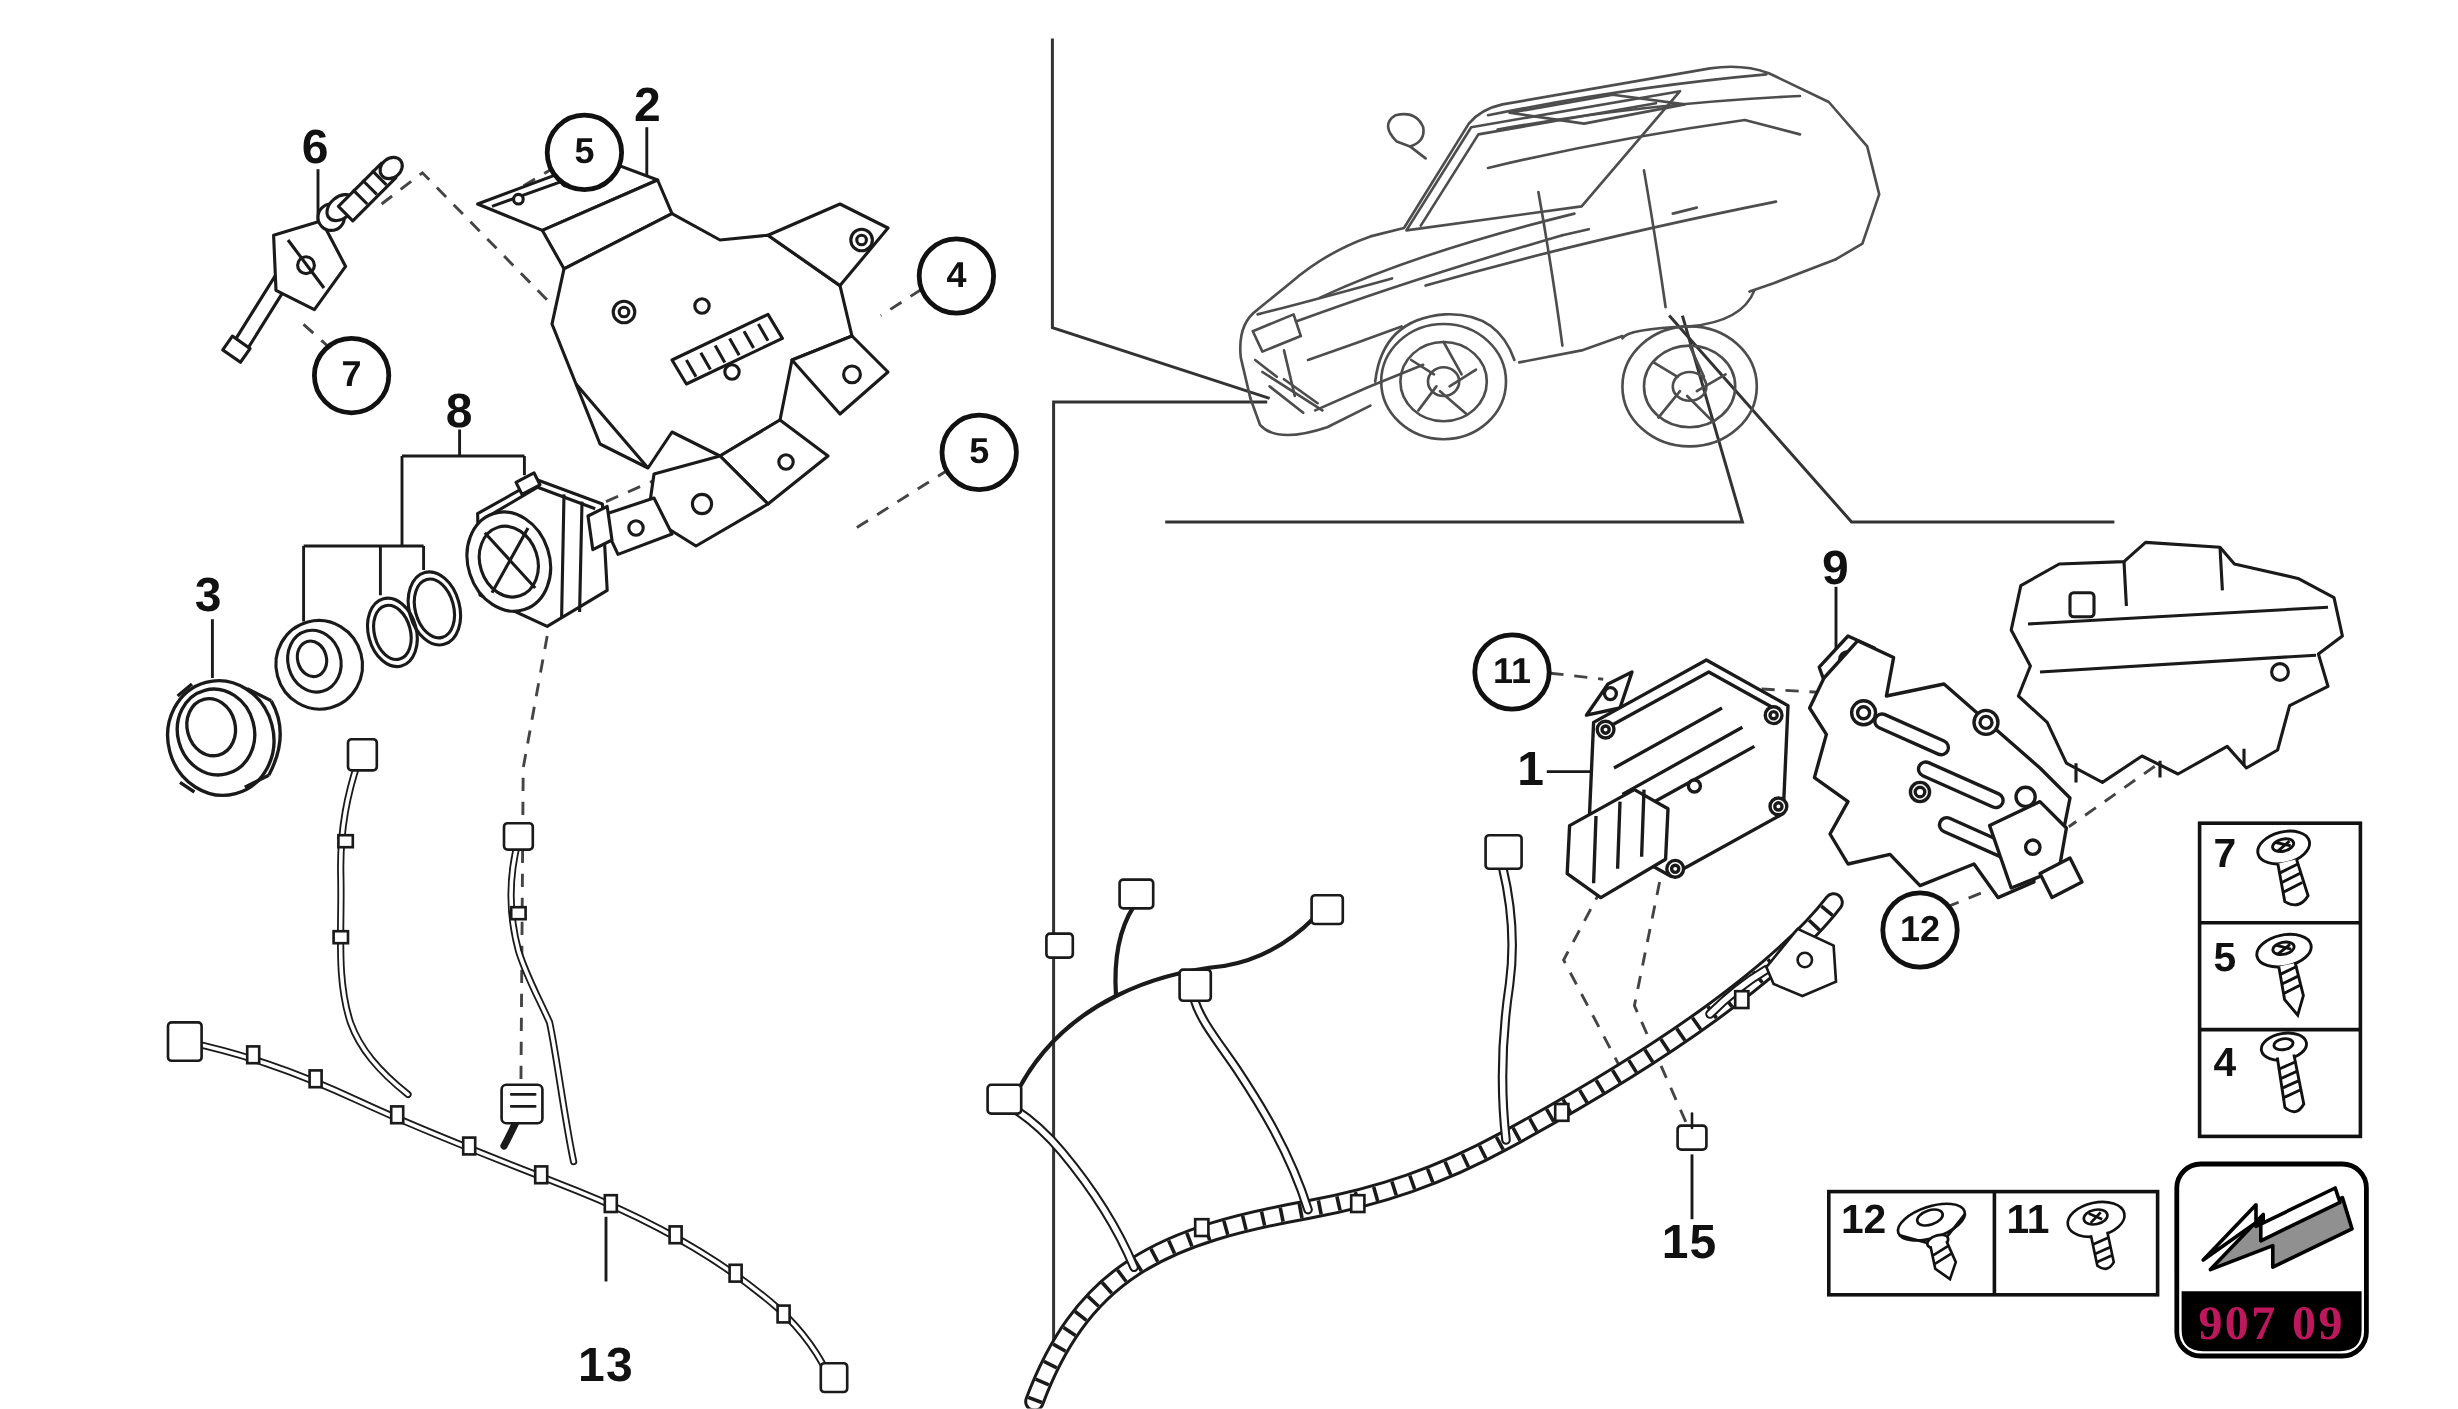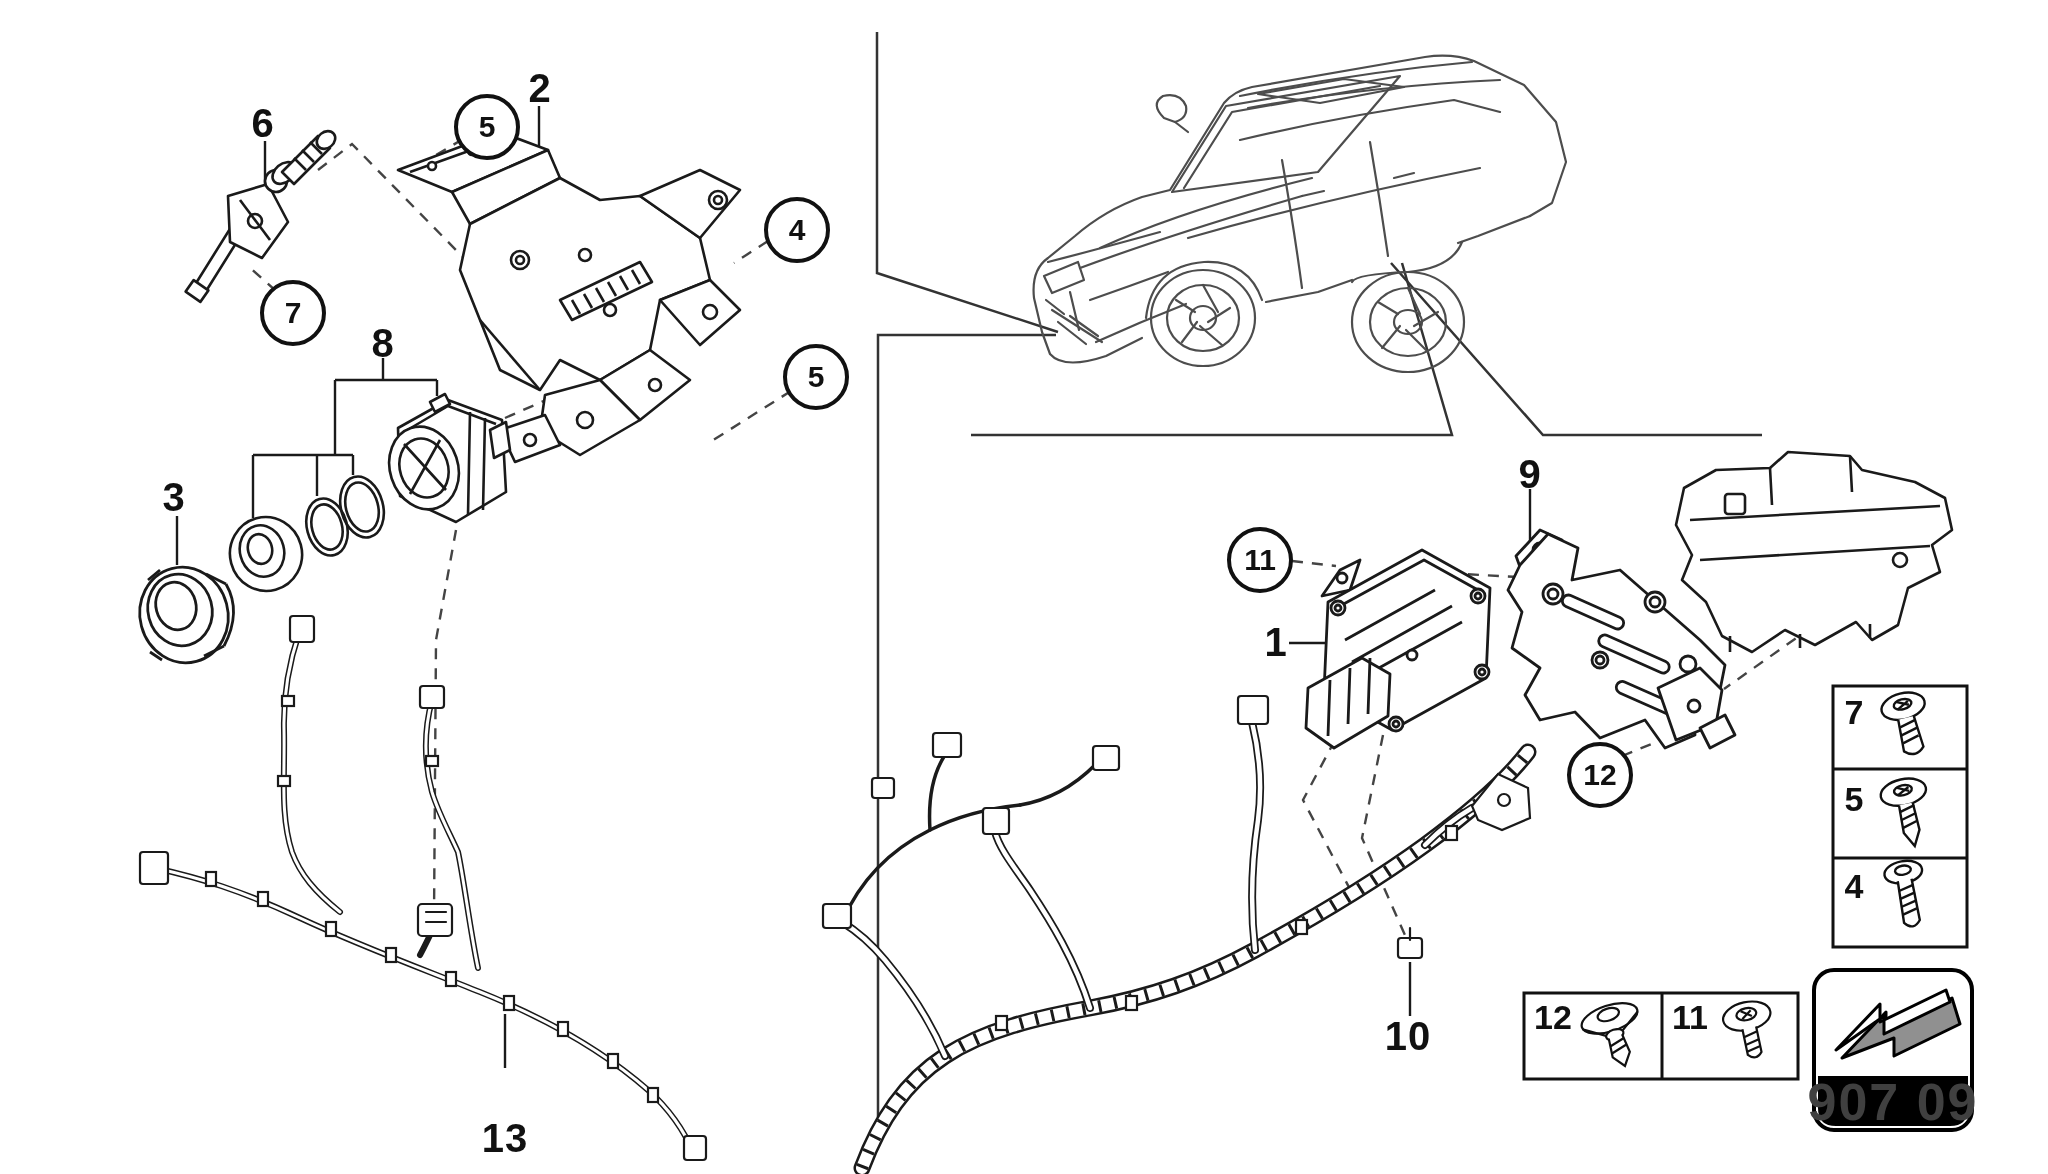--- a/index.html
+++ b/index.html
@@ -5,22 +5,22 @@
   html,body{margin:0;padding:0;background:#ffffff;}
   #stage{position:relative;width:2048px;height:1174px;background:#ffffff;overflow:hidden;
          font-family:"Liberation Sans",sans-serif;}
   #artwork{position:absolute;left:0;top:0;width:2048px;height:1174px;}
   .plabel{position:absolute;transform:translate(-50%,-50%);font-weight:700;font-size:40px;
           color:#111;letter-spacing:1px;white-space:nowrap;}
   .ccall{position:absolute;transform:translate(-50%,-50%);width:58px;height:58px;border:4px solid #111;
          border-radius:50%;background:#fff;display:flex;align-items:center;justify-content:center;
          font-weight:700;font-size:30px;color:#111;}
   .legnum{position:absolute;transform:translate(-50%,-50%);font-weight:700;font-size:34px;color:#111;}
-  .badgecode{position:absolute;transform:translate(-50%,-50%);font-weight:700;font-size:52px;color:#404040;
-             letter-spacing:2px;white-space:nowrap;}
+  .badgecode{position:absolute;transform:translate(-50%,-50%);font-weight:700;font-size:40px;color:#be185d;
+             letter-spacing:2px;white-space:nowrap;font-family:Liberation Serif, serif;}
 </style>
 </head>
 <body>
 
 <div id="stage">
 
 <svg id="artwork" viewBox="0 0 2048 1174">
   <defs></defs>
 
   <g stroke="#333" stroke-width="2.5" fill="none">
@@ -352,21 +352,21 @@
   </g>
 </svg>
 
   <div class="plabel" style="left:263px;top:123px;">6</div>
   <div class="plabel" style="left:540px;top:88px;">2</div>
   <div class="plabel" style="left:383px;top:343px;">8</div>
   <div class="plabel" style="left:174px;top:497px;">3</div>
   <div class="plabel" style="left:505px;top:1090px;margin-top:48px;">13</div>
   <div class="plabel" style="left:1530px;top:474px;">9</div>
   <div class="plabel" style="left:1276px;top:642px;">1</div>
-  <div class="plabel" style="left:1408px;top:1036px;">10</div>
+  <div class="plabel" style="left:1408px;top:1036px;">15</div>
 
   <div class="ccall" style="left:487px;top:127px;">
       <span>5</span>
     </div>
   <div class="ccall" style="left:797px;top:230px;">
       <span>4</span>
     </div>
   <div class="ccall" style="left:816px;top:377px;">
       <span>5</span>
     </div>

